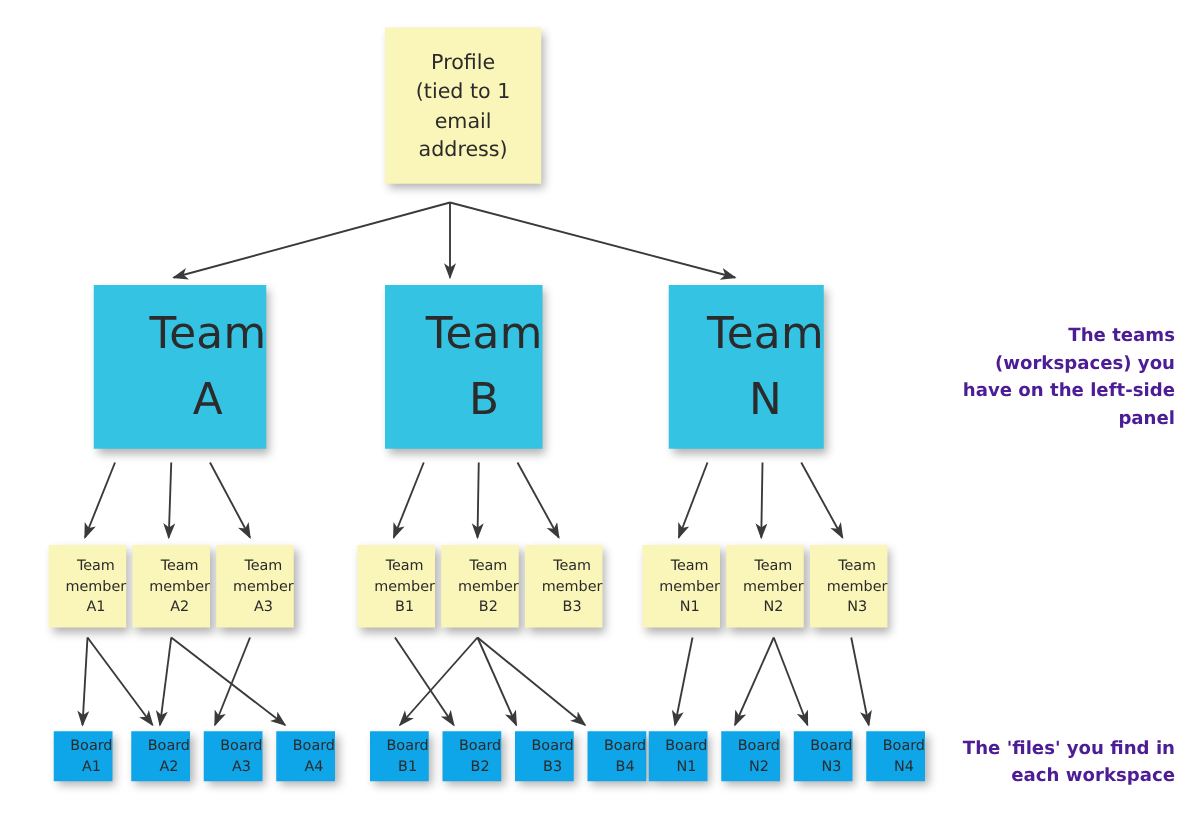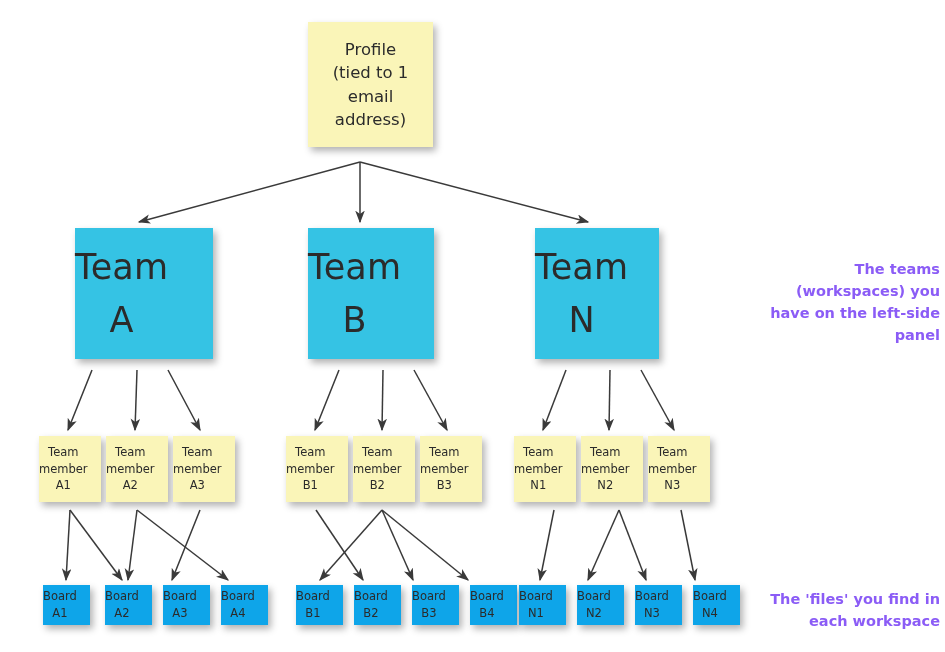--- a/index.html
+++ b/index.html
@@ -30,21 +30,21 @@
     height: 652px;
     pointer-events: none;
     z-index: 1;
   }
   .note {
     position: absolute;
     box-sizing: border-box;
     z-index: 2;
     display: flex;
     align-items: center;
-    justify-content: flex-start;
+    justify-content: flex-end;
     text-align: center;
     color: #2b2b2b;
     line-height: 1.18;
     box-shadow: 3px 4px 7px rgba(0,0,0,0.30);
   }
   .note-profile {
     background: #faf5b8;
     font-size: 16.5px;
     padding: 0 16px;
     line-height: 1.42;
@@ -66,21 +66,21 @@
     font-size: 11.5px;
     line-height: 1.45;
   }
   .annotation {
     position: absolute;
     z-index: 2;
     text-align: right;
     font-weight: bold;
     font-size: 14.5px;
     line-height: 1.52;
-    color: #8b5cf6;
+    color: #4c1d95;
     width: 180px;
   }
 </style>
 </head>
 <body>
 
 <div id="canvas">
 
   <svg class="edges" viewBox="0 0 945 652">
     <defs>

